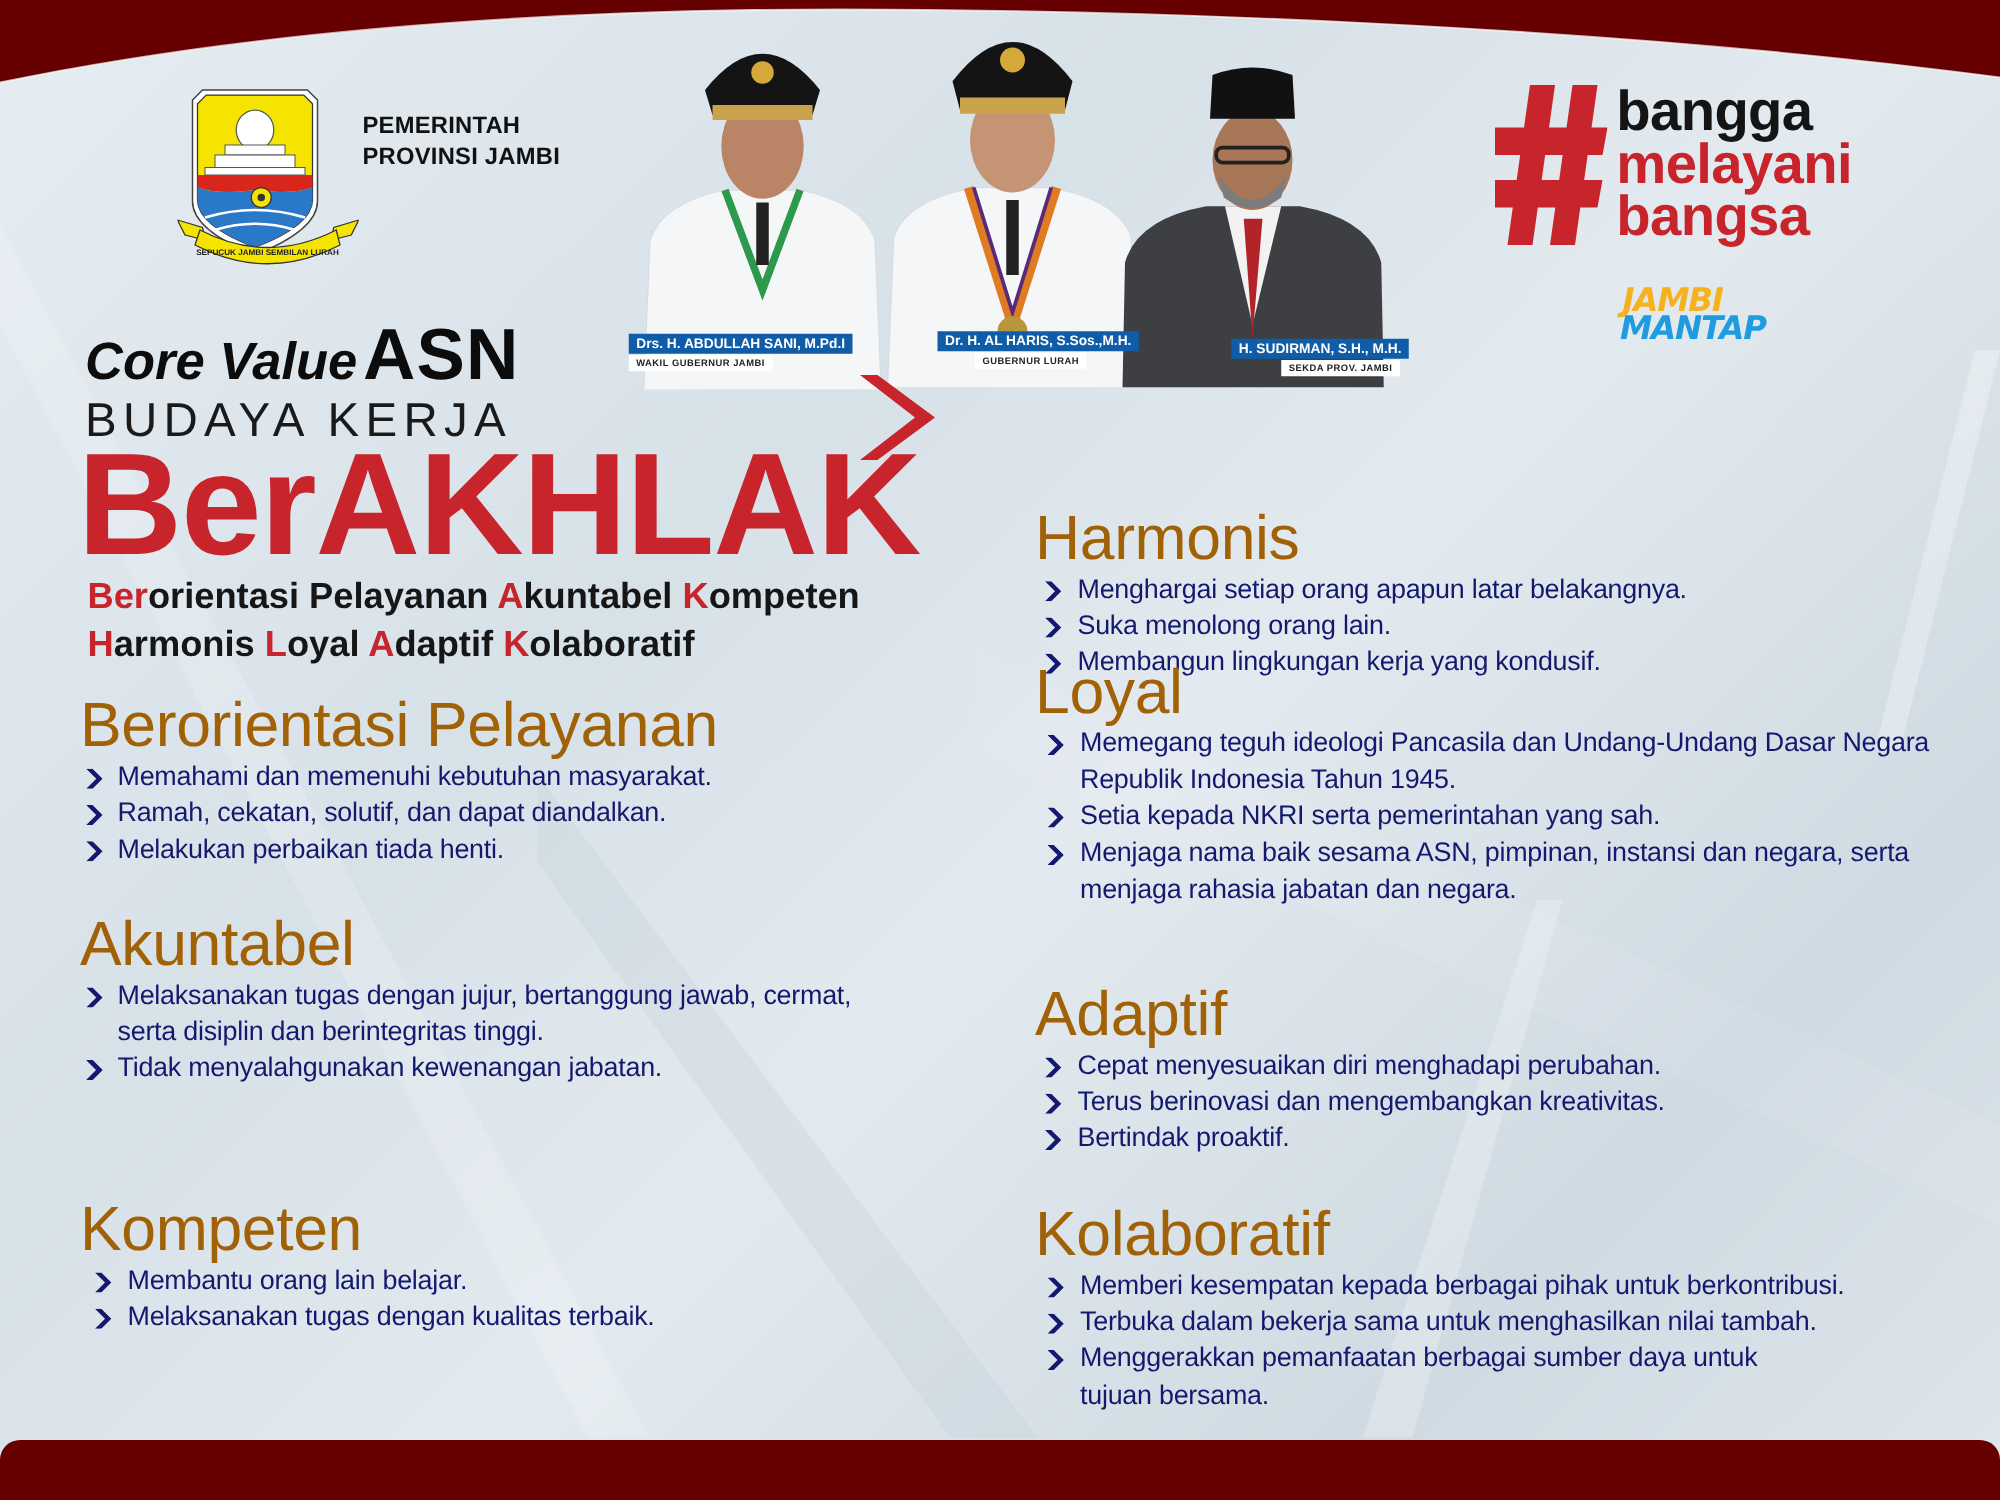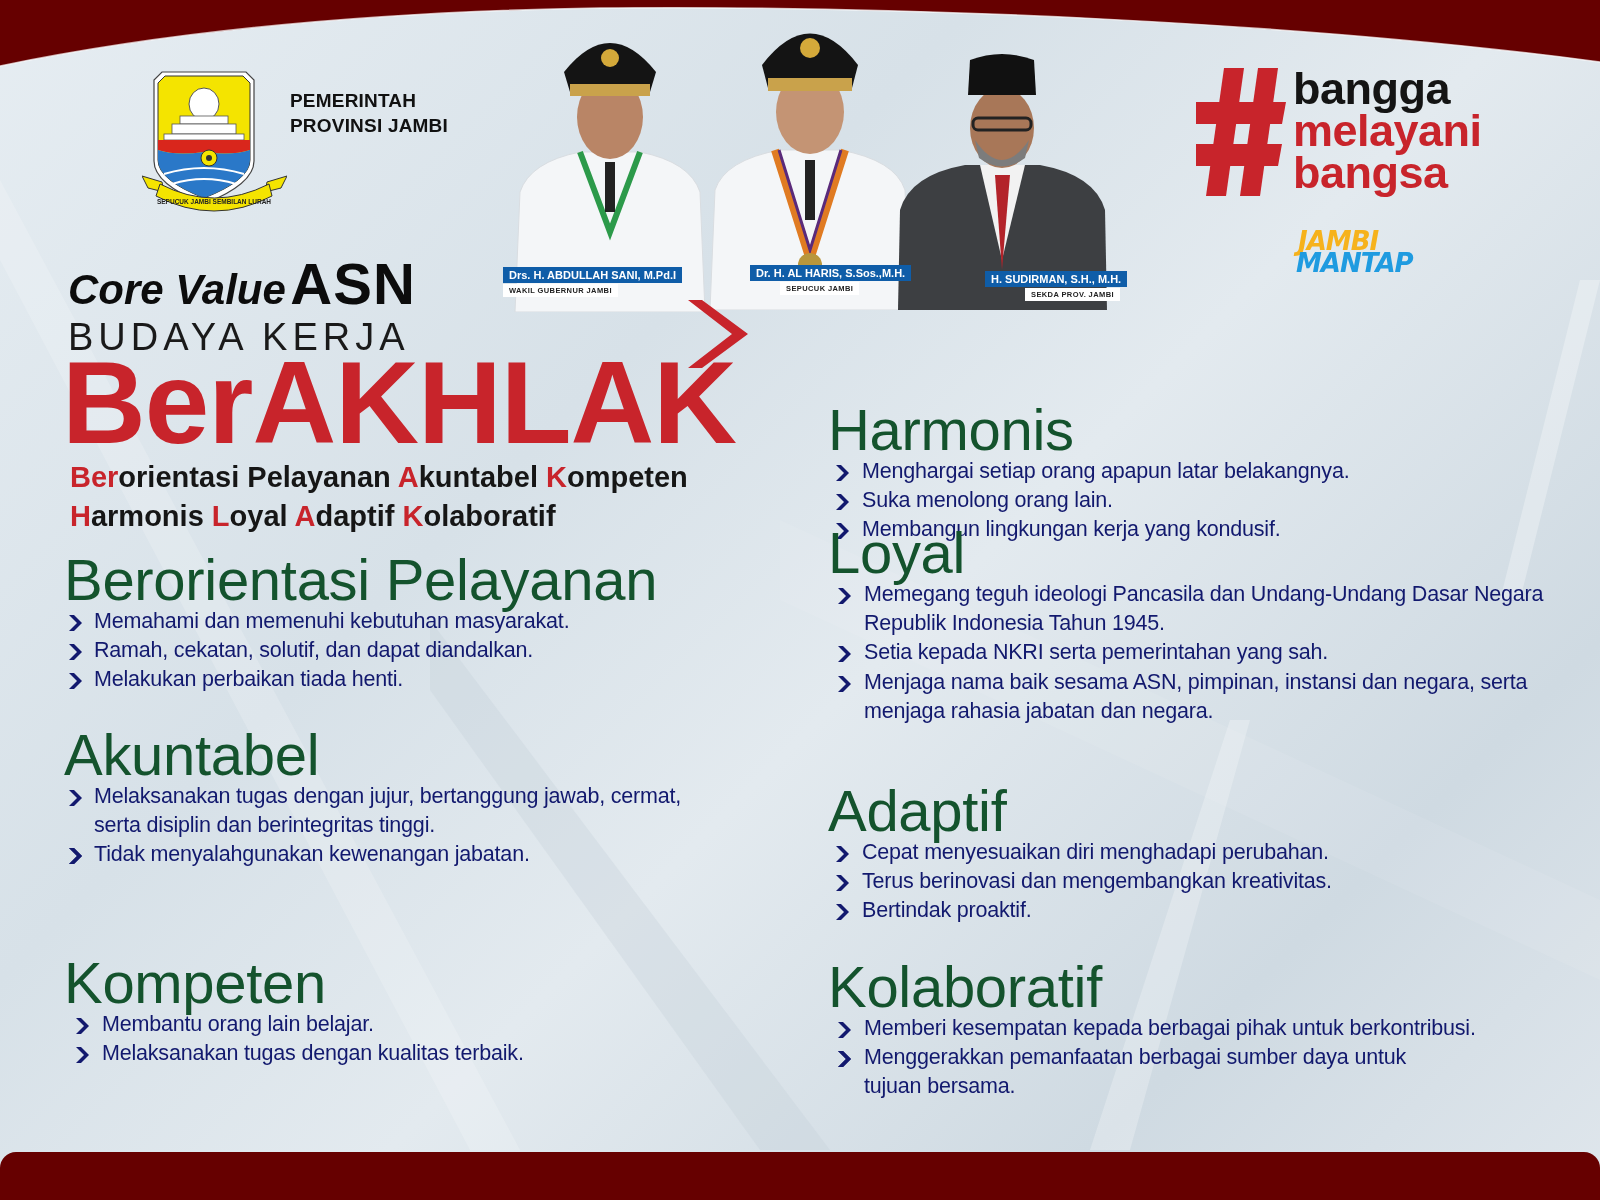--- a/index.html
+++ b/index.html
@@ -69,21 +69,21 @@
   .chev-red { position: absolute; left: 688px; top: 300px; width: 60px; height: 68px; }
   .acronym {
     position: absolute; left: 70px; top: 458px; font-weight: 700; font-size: 29px;
     line-height: 39px; color: #161616; white-space: nowrap;
   }
   .acronym .r { color: #c8242b; }
 
   
   .section { position: absolute; color: #0c1470; }
   .section h2 {
-    font-weight: 400; font-size: 58px; line-height: 50px; color: #14532d;
+    font-weight: 400; font-size: 50px; line-height: 50px; color: #a16207;
     letter-spacing: -0.3px; margin-bottom: 2px;
   }
   .section ul { list-style: none; }
   .section li {
     position: relative; font-size: 21.5px; line-height: 29.2px; padding-left: 30px;
     color: #12196e; letter-spacing: -0.2px;
   }
   .section li .chev {
     position: absolute; left: 5px; top: 8px; width: 14px; height: 16px;
   }
@@ -163,21 +163,21 @@
       <ellipse cx="107" cy="88" rx="32" ry="40" fill="#a87758"></ellipse>
       <path d="M80,100 Q107,140 134,100 L130,118 Q107,135 84,118 Z" fill="#7c7c7c"></path>
       <rect x="78" y="78" width="58" height="12" rx="5" fill="none" stroke="#222" stroke-width="3"></rect>
       <path d="M73,55 L75,20 Q107,8 139,20 L141,55 Z" fill="#111"></path>
     </svg>
   </div>
 
   <div class="name-plate" style="left:-7px;top:257px;">Drs. H. ABDULLAH SANI, M.Pd.I</div>
   <div class="role-plate" style="left:-7px;top:274px;text-align:right;">WAKIL GUBERNUR JAMBI</div>
   <div class="name-plate" style="left:240px;top:255px;">Dr. H. AL HARIS, S.Sos.,M.H.</div>
-  <div class="role-plate" style="left:270px;top:272px;">SEPUCUK JAMBI</div>
+  <div class="role-plate" style="left:270px;top:272px;">GUBERNUR LURAH</div>
   <div class="name-plate" style="left:475px;top:261px;">H. SUDIRMAN, S.H., M.H.</div>
   <div class="role-plate" style="left:515px;top:278px;">SEKDA PROV. JAMBI</div>
 </div>
 
 <div class="slogan">
   <svg class="hash" viewBox="0 0 90 128">
     <polygon points="28,0 48,0 30,128 10,128" fill="#c8242b"></polygon>
     <polygon points="62,0 82,0 64,128 44,128" fill="#c8242b"></polygon>
     <polygon points="0,34 90,34 86,56 0,56" fill="#c8242b"></polygon>
     <polygon points="0,76 86,76 82,98 0,98" fill="#c8242b"></polygon>
@@ -298,20 +298,20 @@
 </div>
 
 <div class="section" style="left:828px;top:962px;width:740px;">
   <h2>Kolaboratif</h2>
   <ul>
     <li style="padding-left:36px;width:580px;"><svg class="chev" style="left:10px;" viewBox="0 0 14 16">
           <polygon points="0,0 5,0 13,8 5,16 0,16 8,8" fill="#12196e"></polygon>
         </svg><span style="white-space:nowrap;">Memberi kesempatan kepada berbagai pihak untuk berkontribusi.</span></li>
     <li style="padding-left:36px;"><svg class="chev" style="left:10px;" viewBox="0 0 14 16">
           <polygon points="0,0 5,0 13,8 5,16 0,16 8,8" fill="#12196e"></polygon>
-        </svg></li>
+        </svg><span>Terbuka dalam bekerja sama untuk menghasilkan nilai tambah.</span></li>
     <li style="padding-left:36px;width:580px;"><svg class="chev" style="left:10px;" viewBox="0 0 14 16">
           <polygon points="0,0 5,0 13,8 5,16 0,16 8,8" fill="#12196e"></polygon>
         </svg><span>Menggerakkan pemanfaatan berbagai sumber daya untuk tujuan bersama.</span></li>
   </ul>
 </div>
 
 <div class="bottom-band"></div>
 
 </body></html>

